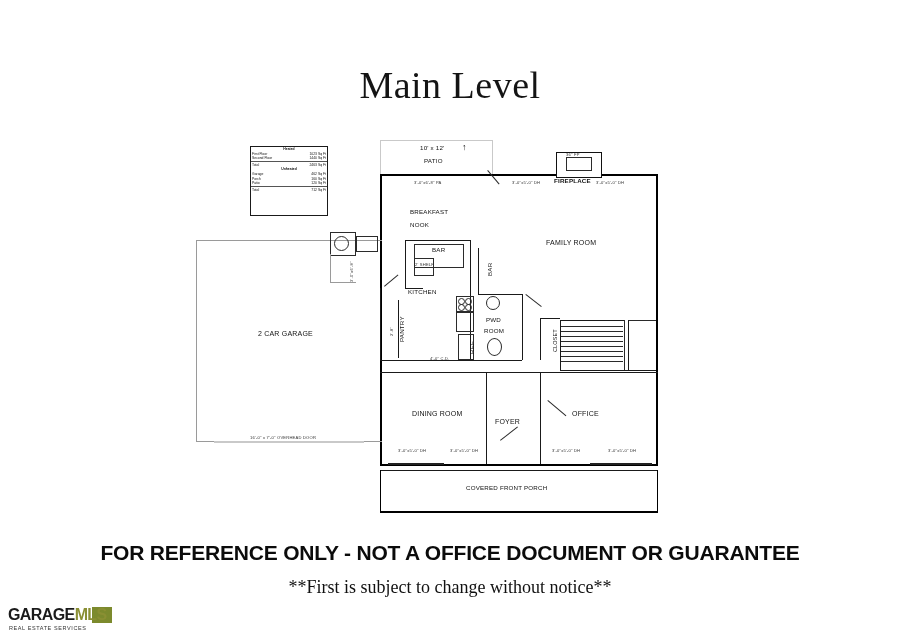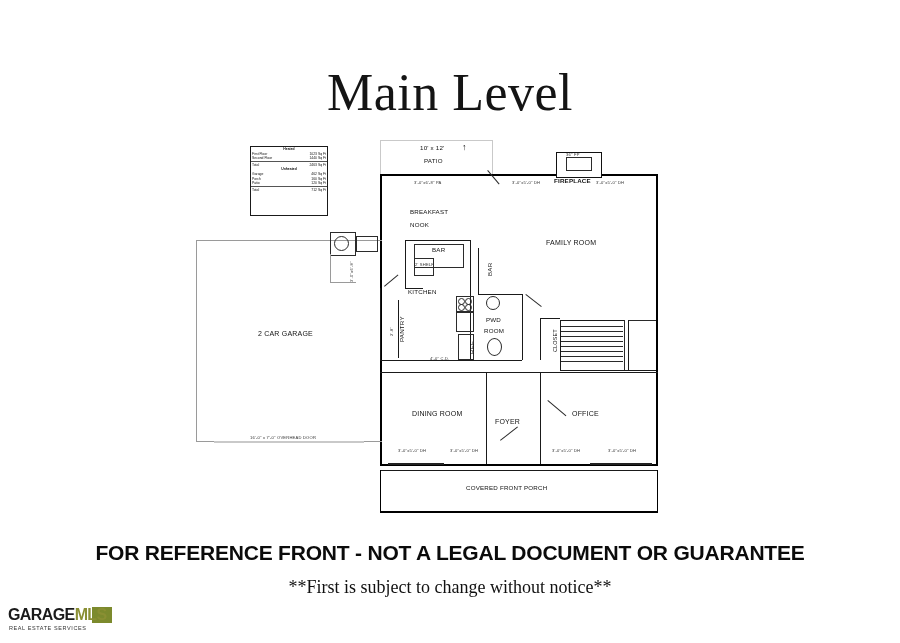--- a/index.html
+++ b/index.html
@@ -9,21 +9,21 @@
     font-family:"Liberation Sans", sans-serif;
     position:relative;
     overflow:hidden;
   }
   .stage{position:absolute;left:0;top:0;width:900px;height:643px;}
 
   
   .main-title{
     position:absolute;left:0;top:63px;width:900px;text-align:center;
     font-family:"Liberation Serif", serif;
-    font-size:52px;letter-spacing:.5px;color:#141414;
+    font-size:38px;letter-spacing:.5px;color:#141414;
   }
   .option-title{
     position:absolute;left:0;top:114px;width:900px;text-align:center;
     font-size:13px;font-weight:bold;letter-spacing:1.2px;color:#111;
   }
   .disclaimer{
     position:absolute;left:0;top:541px;width:900px;text-align:center;
     font-size:21px;font-weight:bold;letter-spacing:-.2px;color:#0b0b0b;
   }
   .subnote{
@@ -269,21 +269,21 @@
     <div class="ln" style="left:384px;top:286px;width:18px;height:1px;background:#2a2a2a;transform:rotate(-40deg);transform-origin:0 0;"></div>
     <div class="ln" style="left:488px;top:170px;width:18px;height:1px;background:#2a2a2a;transform:rotate(50deg);transform-origin:0 0;"></div>
 
     <div class="lbl tiny" style="left:398px;top:448px;">3'-0"x5'-0" DH</div>
     <div class="lbl tiny" style="left:450px;top:448px;">3'-0"x5'-0" DH</div>
     <div class="lbl tiny" style="left:552px;top:448px;">3'-0"x5'-0" DH</div>
     <div class="lbl tiny" style="left:608px;top:448px;">3'-0"x5'-0" DH</div>
 
   </div>
 
-  <div class="disclaimer">FOR REFERENCE FRONT - NOT A LEGAL DOCUMENT OR GUARANTEE</div>
+  <div class="disclaimer">FOR REFERENCE ONLY - NOT A OFFICE DOCUMENT OR GUARANTEE</div>
   <div class="subnote">**First is subject to change without notice**</div>
 
   <div class="logo">
     <div class="logo-bar"></div>
     <div class="logo-swatch"></div>
     <div class="logo-text">
       <span class="logo-ml">GARAGE</span><span class="logo-s">MLS</span>
     </div>
     <div class="logo-sub">REAL ESTATE SERVICES</div>
   </div>

